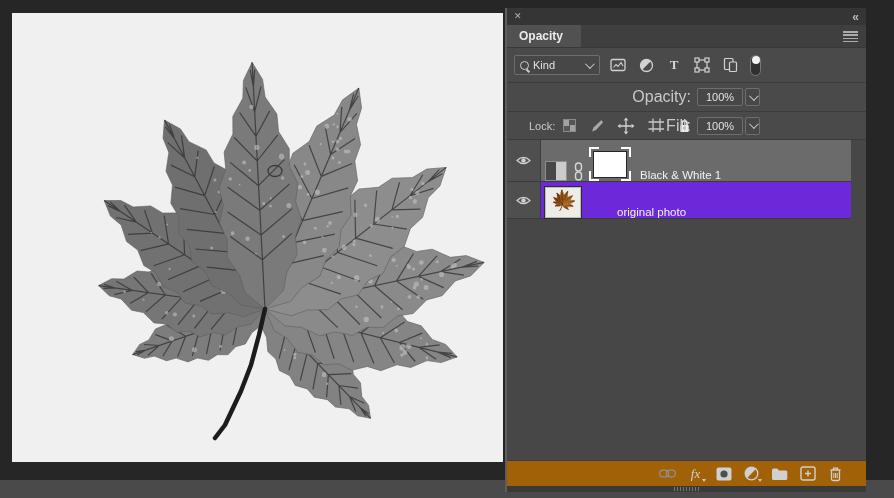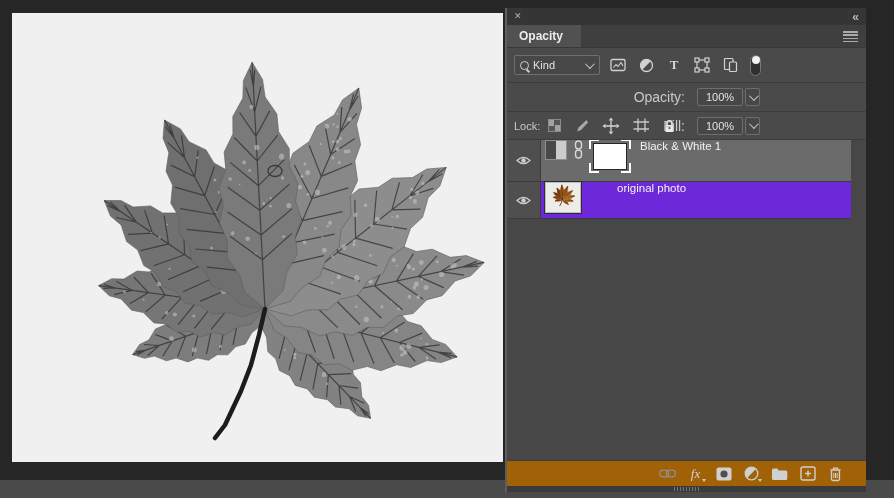--- a/index.html
+++ b/index.html
@@ -40,36 +40,36 @@
   .mag::after{content:"";position:absolute;left:6px;top:7px;width:1.6px;height:4px;background:#cdcdcd;transform:rotate(-45deg);}
 
   .ficons{display:flex;align-items:center;gap:12px;margin-left:10px;}
   .ficon{display:flex;align-items:center;justify-content:center;width:16px;height:18px;}
   .t-glyph{color:#d6d6d6;font-size:13px;font-weight:bold;font-family:"Liberation Serif",serif;}
   .pill{width:11px;height:21px;border-radius:6px;background:#303030;border:1px solid #787878;position:relative;box-sizing:border-box;}
   .pill .knob{position:absolute;left:0.5px;top:0.5px;width:8px;height:8px;border-radius:50%;background:#f2f2f2;}
 
   .normal-box{position:absolute;left:8px;width:127px;height:18px;padding:0 6px;}
   .normal-box .chev{margin-left:auto;}
-  .r-label{position:absolute;left:82px;width:96px;text-align:right;color:#c9c9c9;font-size:14px;}
+  .r-label{position:absolute;left:88px;width:96px;text-align:right;color:#c9c9c9;font-size:16px;}
   .val-pair{position:absolute;left:190px;display:flex;align-items:center;}
   .val-box{width:46px;height:18px;justify-content:center;}
   .chev-box{width:15px;height:18px;justify-content:center;margin-left:2px;}
-  .lock-label{color:#c9c9c9;font-size:11px;margin-left:7px;}
+  .lock-label{color:#c9c9c9;font-size:11px;margin-left:22px;}
   .licons{display:flex;align-items:center;gap:13px;margin-left:8px;}
   .checker{width:13px;height:13px;border:1px solid #8a8a8a;box-sizing:border-box;
            background:conic-gradient(#565656 0 25%, #a2a2a2 0 50%, #565656 0 75%, #a2a2a2 0);}
 
   
   .p-list{flex:1 1 auto;background:#474747;overflow:hidden;}
   .layer-row{display:flex;height:41px;margin-right:15px;border-bottom:1px solid #3b3b3b;}
   .layer-row.short{height:36px;}
   .eye-cell{width:33px;flex:0 0 auto;background:#4f4f4f;border-right:1px solid #3c3c3c;
             display:flex;align-items:center;justify-content:center;}
-  .row-content{flex:1;display:flex;align-items:flex-start;padding-left:4px;}
+  .row-content{flex:1;display:flex;align-items:flex-end;padding-left:4px;}
   .row-content.sel{background:#6b6b6b;}
   .row-content.unsel{background:#6d28d9;gap:24px;}
   .layer-name{font-size:11.5px;color:#f2f2f2;white-space:nowrap;}
   .adj-thumb{width:22px;height:20px;border:1px solid #8e8e8e;box-sizing:border-box;
              background:linear-gradient(90deg,#484848 0 50%,#cccccc 50%);}
   .chain{margin:0 4px 0 7px;display:flex;}
   .mask-wrap{position:relative;width:42px;height:33px;margin-left:2px;flex:0 0 auto;}
   .mask-box{position:absolute;left:4px;top:3px;width:34px;height:27px;background:#ffffff;border:1px solid #262626;box-sizing:border-box;}
   .crn{position:absolute;width:8px;height:8px;}
   .crn.tl{left:0;top:-1px;border-left:2px solid #fff;border-top:2px solid #fff;}

